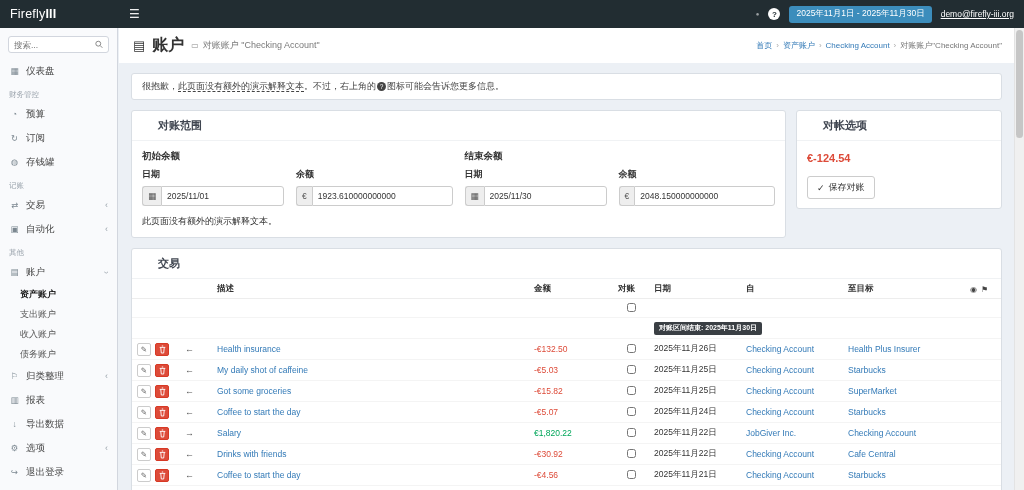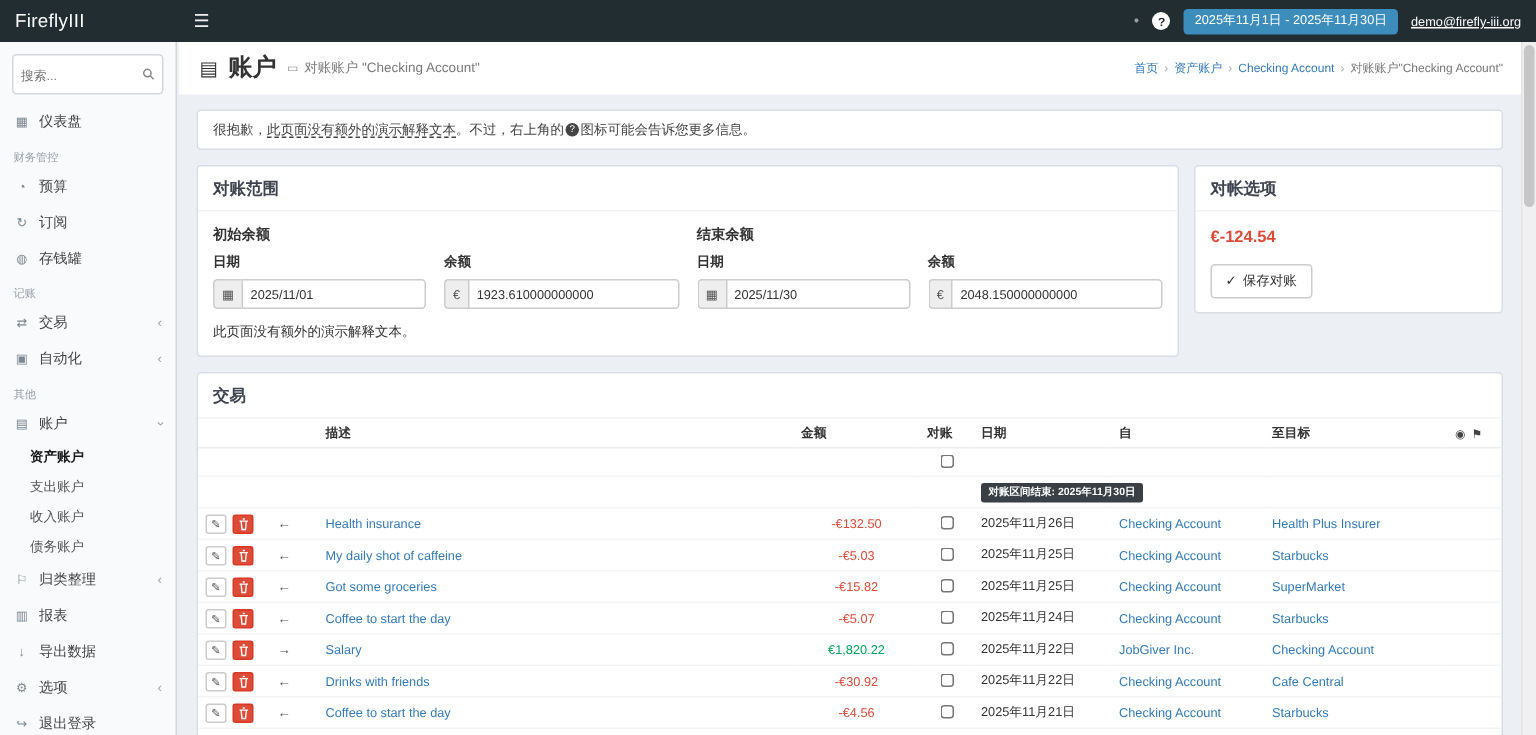--- a/index.html
+++ b/index.html
@@ -3,31 +3,31 @@
 <meta charset="utf-8">
 <style>
   * { box-sizing: border-box; margin: 0; padding: 0; }
   html,body { width:1024px; height:490px; overflow:hidden; }
   body { font-family:"Liberation Sans","DejaVu Sans",sans-serif; background:#ecf0f5; color:#333; }
   .app { position:relative; width:1024px; height:490px; overflow:hidden; }
 
   
   .navbar { position:absolute; top:0; left:0; right:0; height:28px; background:#222d32; display:flex; align-items:center; color:#fff; z-index:5; }
   .brand { width:118px; padding-left:10px; font-size:12.5px; letter-spacing:.2px; cursor:pointer; }
-  .brand b { font-weight:normal; }
+  .brand b { font-weight:bold; }
   .nav-burger { padding:0 11px; font-size:12px; cursor:pointer; color:#eee; }
   .nav-right { margin-left:auto; display:flex; align-items:center; gap:9px; padding-right:10px; }
   .nav-dot { font-size:6px; opacity:.55; }
   .nav-help { width:12px; height:12px; border-radius:50%; background:#fff; color:#222d32; font-size:8px; font-weight:bold; display:flex; align-items:center; justify-content:center; cursor:pointer; }
   .nav-range { background:#3c8dbc; border-radius:3px; padding:2.5px 7px; font-size:8.5px; cursor:pointer; white-space:nowrap; }
   .nav-user { font-size:8.5px; cursor:pointer; white-space:nowrap;text-decoration:underline; }
 
   
   .sidebar { position:absolute; top:28px; left:0; bottom:0; width:118px; background:#f9fafc; border-right:1px solid #d2d6de; overflow:hidden; }
-  .searchbox { margin:8px 8px 6px; display:flex; align-items:center; background:#fff; border:1px solid #d2d6de; border-radius:3px; height:27px; padding:0 5px; }
+  .searchbox { margin:8px 8px 6px; display:flex; align-items:center; background:#fff; border:1px solid #d2d6de; border-radius:3px; height:17px; padding:0 5px; }
   .searchbox input { border:0; outline:none; width:100%; font-size:8.5px; background:transparent; font-family:inherit; color:#333; }
   .menu { font-size:9.5px; }
   .m-section { padding:7px 9px 2px; font-size:7.5px; color:#98a1aa; }
   .m-item { display:flex; align-items:center; gap:6px; padding:5.5px 9px; color:#444; cursor:pointer; }
   .mi { width:11px; text-align:center; color:#7b8790; font-size:8.5px; flex:0 0 auto; }
   .chev { margin-left:auto; color:#9aa3ab; font-size:9px; line-height:1; }
   .chev.down { transform:rotate(-90deg); }
   .m-sub { display:flex; align-items:center; gap:4px; padding:3.5px 9px 3.5px 20px; font-size:9px; color:#555; cursor:pointer; }
   .m-sub.active { font-weight:bold; color:#1a1a1a; }
 
@@ -42,21 +42,21 @@
   .breadcrumb { font-size:8px; color:#666; display:flex; align-items:center; gap:4px; white-space:nowrap; }
   .crumb-link { color:#337ab7; cursor:pointer; text-decoration:none; }
   .crumb-sep { color:#aaa; }
   .crumb-current { color:#777; }
 
   .callout { background:#fff; border:1px solid #d9dee4; border-radius:3px; padding:6px 10px; font-size:9px; color:#444; margin-bottom:10px; }
   .dashed-underline { text-decoration:underline; text-decoration-style:dashed; text-underline-offset:2px; cursor:pointer; }
   .q-circle { display:inline-flex; width:9px; height:9px; border-radius:50%; background:#444; color:#fff; font-size:6.5px; align-items:center; justify-content:center; vertical-align:middle; margin:0 1px; }
 
   .box { background:#fff; border:1px solid #d9dee4; border-radius:3px; margin-bottom:10px; }
-  .box-header { padding:7px 10px; border-bottom:1px solid #f0f2f4; font-size:11px; font-weight:bold; color:#3f4550; }
+  .box-header { padding:7px 26px; border-bottom:1px solid #f0f2f4; font-size:11px; font-weight:bold; color:#3f4550; }
   .box-body { padding:9px 10px; }
 
   .panels { display:flex; align-items:flex-start; gap:10px; }
   .range-box { flex:1; }
   .options-box { width:206px; flex:0 0 auto; }
 
   .range-grid { display:grid; grid-template-columns:1fr 1.18fr 1fr 1.18fr; column-gap:12px; row-gap:5px; }
   .bal-label { grid-column:span 2; font-size:9.5px; font-weight:bold; color:#333; }
   .fld-label { font-size:9px; font-weight:bold; color:#333; }
   .input-group { display:flex; height:20px; }
@@ -65,21 +65,21 @@
   .range-hint { margin-top:9px; font-size:9px; color:#333; }
 
   .diff-amount { font-size:11px; font-weight:bold; color:#dd4b39; margin:2px 0 12px; }
   .btn-default { display:inline-flex; align-items:center; gap:4px; background:#fff; border:1px solid #ccc; border-radius:3px; padding:4px 9px; font-size:9px; color:#333; cursor:pointer; font-family:inherit; }
 
   
   .tx-table { width:100%; border-collapse:collapse; font-size:8.5px; }
   .tx-table td, .tx-table th { padding:3.5px 5px; vertical-align:middle; }
   .tx-table thead th { text-align:left; font-size:8.5px; color:#333; border-bottom:1px solid #ededed; }
   .tx-table tbody td { border-top:1px solid #f4f4f4; }
-  th.c-amt, td.c-amt { text-align:center; }
+  th.c-amt, td.c-amt { text-align:left; }
   th.c-chk, td.c-chk { text-align:center; }
   th.c-ico, td.c-ico { text-align:right; color:#555; }
   .c-ico .hdr-ico { margin-left:4px; font-size:8px; cursor:pointer; color:#444; }
   .lnk { color:#337ab7; text-decoration:none; cursor:pointer; }
   .dir { color:#555; font-size:9px; }
   .neg { color:#dd4b39; }
   .pos { color:#00a65a; }
   .mini-btn { width:14px; height:13px; display:inline-flex; align-items:center; justify-content:center; border-radius:2px; cursor:pointer; padding:0; vertical-align:middle; }
   .mini-btn.edit { background:#fff; border:1px solid #ccc; color:#555; font-size:7.5px; }
   .mini-btn.del { background:#dd4b39; border:1px solid #d73925; margin-left:2px; }

